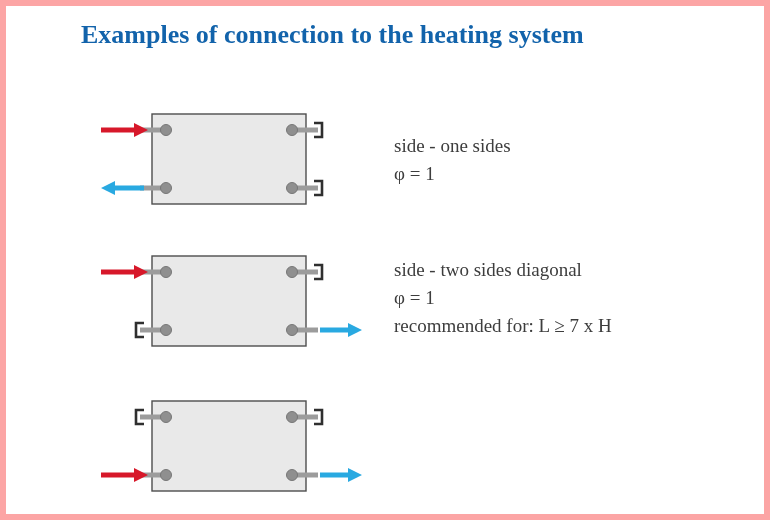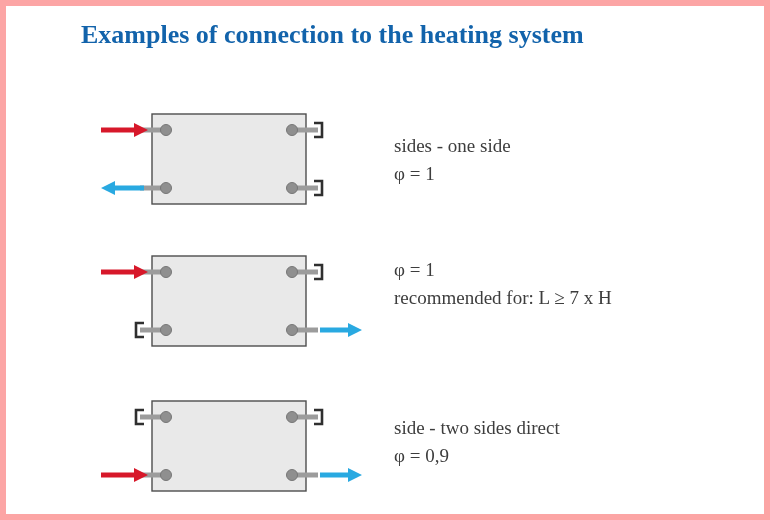--- a/index.html
+++ b/index.html
@@ -43,59 +43,56 @@
     <circle class="port" cx="72" cy="84" r="5.5"></circle>
     <circle class="port" cx="198" cy="26" r="5.5"></circle>
     <circle class="port" cx="198" cy="84" r="5.5"></circle>
     <path class="cap" d="M220 19 H228 V33 H220"></path>
     <path class="cap" d="M220 77 H228 V91 H220"></path>
     <polygon class="arrow-red" points="7,23.5 40,23.5 40,19 54,26 40,33 40,28.5 7,28.5"></polygon>
     <polygon class="arrow-blue" points="50,81.5 21,81.5 21,77 7,84 21,91 21,86.5 50,86.5"></polygon>
   </svg>
 
   <div class="textblock" style="left:388px;top:126px">
-    <div>sides - one side</div>
+    <div>side - one sides</div>
     <div>φ = 1</div>
   </div>
 
   <svg class="diagram" style="left:88px;top:240px" width="272" height="112" viewBox="0 0 272 112">
     <rect class="radiator" x="58" y="10" width="154" height="90"></rect>
     <line class="pipe" x1="72" y1="26" x2="46" y2="26"></line>
     <line class="pipe" x1="72" y1="84" x2="46" y2="84"></line>
     <line class="pipe" x1="198" y1="26" x2="224" y2="26"></line>
     <line class="pipe" x1="198" y1="84" x2="224" y2="84"></line>
     <circle class="port" cx="72" cy="26" r="5.5"></circle>
     <circle class="port" cx="72" cy="84" r="5.5"></circle>
     <circle class="port" cx="198" cy="26" r="5.5"></circle>
     <circle class="port" cx="198" cy="84" r="5.5"></circle>
     <path class="cap" d="M220 19 H228 V33 H220"></path>
     <path class="cap" d="M50 77 H42 V91 H50"></path>
     <polygon class="arrow-red" points="7,23.5 40,23.5 40,19 54,26 40,33 40,28.5 7,28.5"></polygon>
     <polygon class="arrow-blue" points="226,81.5 254,81.5 254,77 268,84 254,91 254,86.5 226,86.5"></polygon>
   </svg>
 
   <div class="textblock" style="left:388px;top:250px">
+    <div>side - two sides diagonal</div>
     <div>φ = 1</div>
     <div>recommended for: L ≥ 7 x H</div>
   </div>
 
   <svg class="diagram" style="left:88px;top:385px" width="272" height="112" viewBox="0 0 272 112">
     <rect class="radiator" x="58" y="10" width="154" height="90"></rect>
     <line class="pipe" x1="72" y1="26" x2="46" y2="26"></line>
     <line class="pipe" x1="72" y1="84" x2="46" y2="84"></line>
     <line class="pipe" x1="198" y1="26" x2="224" y2="26"></line>
     <line class="pipe" x1="198" y1="84" x2="224" y2="84"></line>
     <circle class="port" cx="72" cy="26" r="5.5"></circle>
     <circle class="port" cx="72" cy="84" r="5.5"></circle>
     <circle class="port" cx="198" cy="26" r="5.5"></circle>
     <circle class="port" cx="198" cy="84" r="5.5"></circle>
     <path class="cap" d="M50 19 H42 V33 H50"></path>
     <path class="cap" d="M220 19 H228 V33 H220"></path>
     <polygon class="arrow-red" points="7,81.5 40,81.5 40,77 54,84 40,91 40,86.5 7,86.5"></polygon>
     <polygon class="arrow-blue" points="226,81.5 254,81.5 254,77 268,84 254,91 254,86.5 226,86.5"></polygon>
   </svg>
 
-  <div class="textblock" style="left:388px;top:408px">
-    <div>side - two sides direct</div>
-    <div>φ = 0,9</div>
-  </div>
 
 </div>
 
 </body></html>

